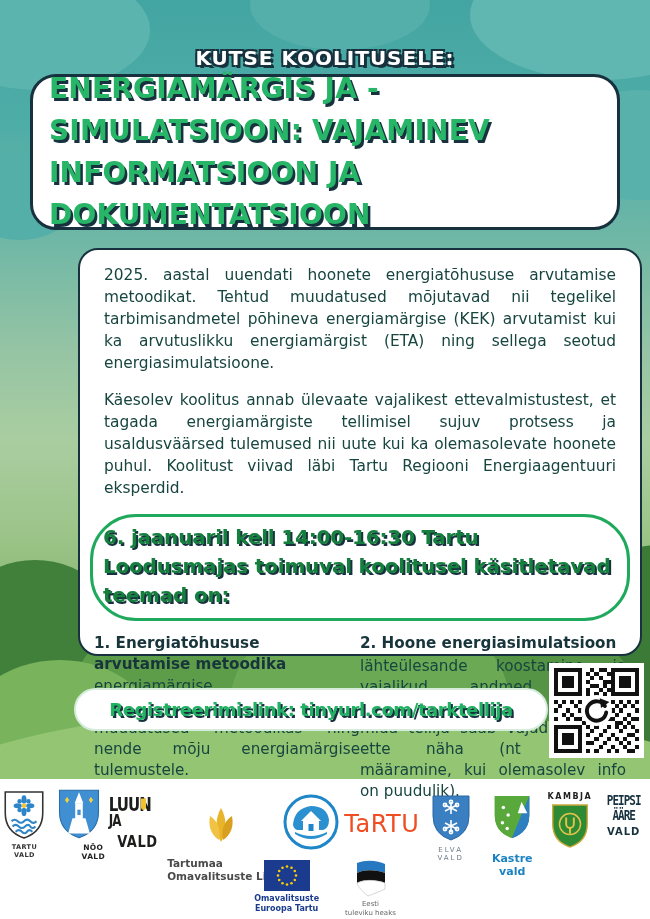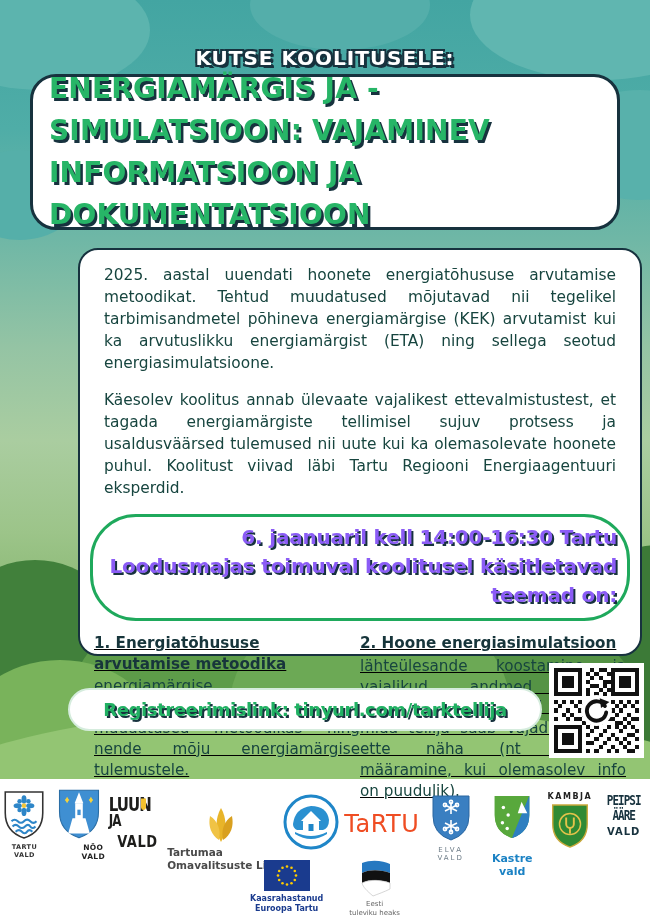--- a/index.html
+++ b/index.html
@@ -29,29 +29,29 @@
               background:#ffffff;border:3px solid #17323e;border-radius:26px;
               display:flex;align-items:center;justify-content:center;padding:0 16px;}
   .title-card h1{margin:0;font-size:28px;line-height:1.5;font-weight:700;
                  color:#27b567;letter-spacing:0.2px;text-shadow:2.5px 2.5px 0 #17323e;}
 
   .body-card{position:absolute;left:30px;top:248px;width:564px;height:408px;box-sizing:border-box;
              background:#ffffff;border:2.5px solid #17323e;border-radius:20px;padding:14px 24px 12px;margin-left:48px;}
   .body-card p{margin:0 0 15px;font-size:15.4px;line-height:1.43;font-weight:500;
                color:#17453f;text-align:justify;}
   .pill-banner{margin:9px -14px 12px;border:3.5px solid #1fa95c;border-radius:46px;
-               padding:6px 10px 8px;text-align:right;background:#ffffff;
-               font-size:20px;line-height:1.45;font-weight:700;color:#8b5cf6;
+               padding:6px 10px 8px;text-align:left;background:#ffffff;
+               font-size:20px;line-height:1.45;font-weight:700;color:#15803d;
                letter-spacing:-0.2px;text-shadow:2px 2px 0 #17323e;}
-  .topics{display:flex;margin:0 -10px;text-decoration:underline;}
+  .topics{display:flex;margin:0 -10px;}
   .topic{flex:1;}
   .topic .t-head{font-size:15.2px;font-weight:700;color:#17353b;line-height:1.35;margin:0 0 2px;}
   .topic .t-body{font-size:15.2px;font-weight:500;color:#17453f;line-height:1.37;margin:0;}
 
-  .reg-pill{position:absolute;left:68px;top:688px;width:474px;height:43px;box-sizing:border-box;
+  .reg-pill{position:absolute;left:74px;top:688px;width:474px;height:43px;box-sizing:border-box;
             background:#ffffff;border:2px solid #d5ecdd;border-radius:28px;cursor:pointer;
             display:flex;align-items:center;justify-content:center;white-space:nowrap;
             font-size:18px;font-weight:700;letter-spacing:-0.4px;color:#21b163;
             text-shadow:2px 2px 0 #17323e;}
   .deadline{position:absolute;left:8px;top:738px;width:545px;text-align:center;
             font-size:14.5px;font-weight:700;color:#ffffff;
             text-shadow:-1.5px -1.5px 0 #17323e,1.5px -1.5px 0 #17323e,-1.5px 1.5px 0 #17323e,1.5px 1.5px 0 #17323e,2.5px 2.5px 0 #17323e;}
 
   .qr-wrap{position:absolute;left:549px;top:663px;width:95px;height:95px;background:#ffffff;
            box-sizing:border-box;padding:5px;}
@@ -66,21 +66,21 @@
   .l-tartu-vald{width:50px;padding-top:4px;}
   .l-tartu-vald .cap{font-size:6.5px;letter-spacing:0.4px;margin-top:3px;}
   .l-nouo{width:50px;padding-top:2px;}
   .l-nouo .cap{font-size:7.5px;letter-spacing:0.4px;margin-top:3px;color:#222;padding-left:29px;}
   .l-luunja{width:52px;padding-top:12px;color:#1d1d1b;}
   .luunja-line1{font-size:15px;font-weight:700;transform:scaleY(1.25);letter-spacing:-1px;}
   .luunja-ja{position:relative;top:-6px;font-size:12px;}
   .luunja-curl{display:inline-block;width:5px;height:9px;background:#f2c12e;border-radius:0 0 5px 5px;
                position:relative;top:-1px;left:-10px;margin-right:-5px;}
   .luunja-line2{font-size:13px;font-weight:700;transform:scaleY(1.25);letter-spacing:0.5px;align-self:flex-end;margin-right:2px;}
-  .l-tol{width:116px;align-items:center;gap:2px;padding-top:16px;}
+  .l-tol{width:116px;align-items:center;gap:13px;padding-top:16px;}
   .tol-text{font-size:10.5px;font-weight:600;color:#4a4a4a;line-height:1.25;}
   .l-trea{width:58px;padding-top:8px;}
   .l-tartu-city{width:76px;padding-top:24px;}
   .tartu-word{font-size:24px;font-weight:400;color:#ef4d23;letter-spacing:0.5px;}
   .l-elva{width:54px;padding-top:8px;}
   .l-elva .cap{font-size:7px;letter-spacing:2px;color:#6b7a85;margin-top:4px;font-weight:500;}
   .l-kastre{width:62px;padding-top:8px;}
   .l-kastre .cap{font-size:11px;color:#1b82c4;margin-top:12px;}
   .l-kambja{width:46px;padding-top:6px;}
   .l-kambja .cap{font-size:8px;letter-spacing:1.5px;color:#222;margin-bottom:2px;}
@@ -306,21 +306,21 @@
             <circle cx="27.5" cy="23.3" r="1.3"></circle>
           <circle cx="23" cy="24.5" r="1.3"></circle>
             <circle cx="18.5" cy="23.3" r="1.3"></circle>
             <circle cx="15.2" cy="20" r="1.3"></circle>
           <circle cx="14" cy="15.5" r="1.3"></circle>
             <circle cx="15.2" cy="11" r="1.3"></circle>
             <circle cx="18.5" cy="7.7" r="1.3"></circle>
         </g>
       </svg>
       <div class="eu-text">
-        <div>Kaasrahastanud</div>
+        <div>Omavalitsuste</div>
         <div>Euroopa Tartu</div>
       </div>
     </div>
     <div class="funder">
       <svg width="42" height="38" viewBox="0 0 42 38">
         <path d="M8 3 C18 -1 30 1 36 4 L36 13 C28 10 16 9 8 13 Z" fill="#2678c0"></path>
         <path d="M8 13 C16 9 28 10 36 13 L36 23 C28 20 16 19 8 23 Z" fill="#111"></path>
         <path d="M8 23 C16 19 28 20 36 23 L36 29 C30 32 24 34 19 36 C13 31 9 27 8 23 Z" fill="#fff" stroke="#bbb" stroke-width="0.6"></path>
       </svg>
       <div class="ee-text">

